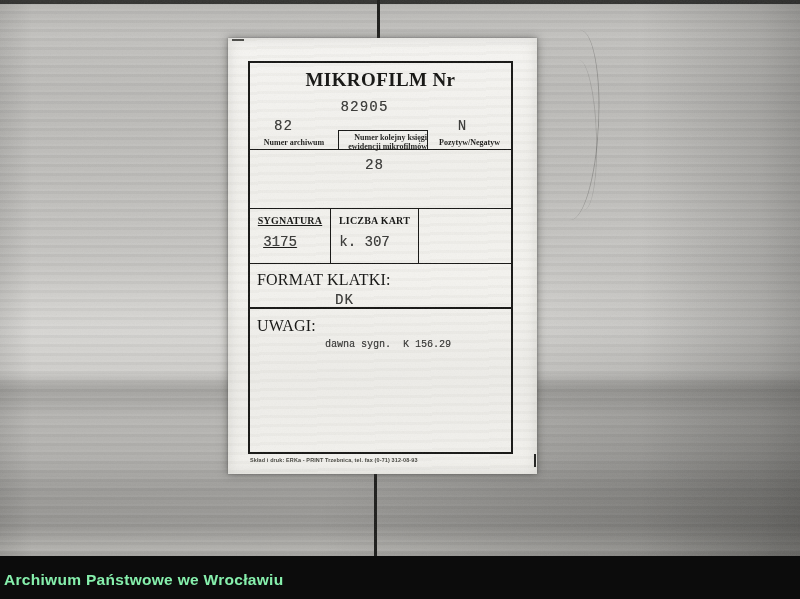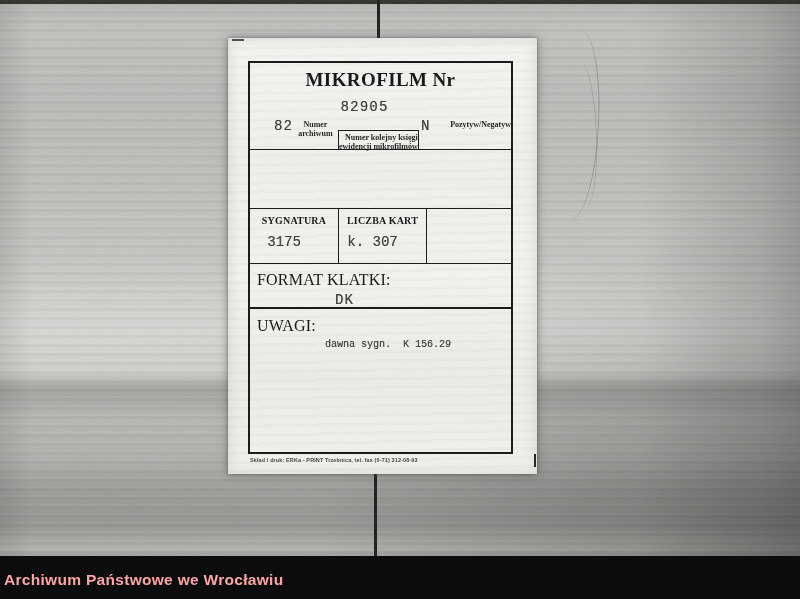--- a/index.html
+++ b/index.html
@@ -47,39 +47,39 @@
   .blabel{font-weight:bold;color:#141412;}
   .sm-label{font-size:8px;font-weight:600;color:#1c1c1a;line-height:9px;}
 
   
   .r1{height:57px;text-align:center;}
   .title{font-size:19px;font-weight:bold;letter-spacing:0.4px;margin-top:6px;}
   .mf-num{margin-top:8px;letter-spacing:1.2px;transform:translateX(-16px);}
 
   
   .r2{height:30px;display:flex;}
-  .r2 .cell{display:flex;flex-direction:row;justify-content:space-between;}
+  .r2 .cell{display:flex;flex-direction:column;justify-content:space-between;}
   .c-arch{width:88px;}
   .v-arch{padding-left:24px;margin-top:-2px;letter-spacing:1px;}
   .c-arch .sm-label,.c-pn .sm-label{text-align:center;padding-bottom:2px;}
   .c-reg{width:90px;box-sizing:border-box;}
   .reg-box{margin-top:10px;height:20px;box-sizing:border-box;
            border:1px solid #161614;border-bottom:none;text-align:right;padding-top:2px;}
   .c-pn{flex:1;}
   .v-pn{text-align:center;margin-top:-2px;transform:translateX(-7px);letter-spacing:1px;}
 
   
   .r3{height:59px;text-align:center;}
   .z-label{font-size:11px;font-weight:bold;margin-top:7px;letter-spacing:0.3px;}
   .z-val{margin-top:7px;letter-spacing:1px;transform:translateX(-6px);}
 
   
   .r4{height:55px;display:flex;}
   .r4 .cell{box-sizing:border-box;text-align:center;padding-top:6px;}
-  .c-syg{width:89px;border-right:1px solid #161614;}
+  .c-syg{width:81px;border-right:1px solid #161614;text-decoration:underline;}
   .c-kart{width:88px;border-right:1px solid #161614;}
   .c-klatek{flex:1;}
   .hd{font-size:10px;font-weight:bold;letter-spacing:0.2px;line-height:11px;}
   .r4 .typed{margin-top:8px;transform:translateX(-10px);}
 
   
   .r5{height:45px;border-bottom:2px solid #161614 !important;padding:7px 0 0 7px;}
   .fk-label,.uw-label{font-size:16px;font-weight:normal;letter-spacing:0.2px;}
   .fk-val{margin:3px 0 0 78px;letter-spacing:1px;}
 
@@ -94,21 +94,21 @@
            font-weight:bold;letter-spacing:0.2px;}
 
   
   .grain{position:absolute;inset:0;pointer-events:none;}
 
   
   .footer{position:absolute;left:0;bottom:0;width:100%;height:43px;background:#0c0c0c;
           box-sizing:border-box;}
   .footer span{position:absolute;left:4px;top:15px;
           font-family:"Liberation Sans",sans-serif;font-weight:bold;font-size:15.5px;
-          color:#fca5a5;letter-spacing:0.3px;}
+          color:#86efac;letter-spacing:0.3px;}
 </style>
 </head>
 <body>
 
 <div class="stage">
 
   <div class="bg"></div>
   <div class="scratch s1"></div>
   <div class="scratch s2"></div>
   <div class="topstrip"></div>
@@ -136,20 +136,21 @@
             <div class="sm-label">ewidencji mikrofilmów</div>
           </div>
         </div>
         <div class="cell c-pn">
           <div class="typed v-pn">N</div>
           <div class="sm-label">Pozytyw/Negatyw</div>
         </div>
       </div>
 
       <div class="row r3 bline">
+        <div class="typed z-val">28</div>
       </div>
 
       <div class="row r4 bline">
         <div class="cell c-syg">
           <div class="hd blabel">SYGNATURA</div>
           <div class="typed">3175</div>
         </div>
         <div class="cell c-kart">
           <div class="hd blabel">LICZBA KART</div>
           <div class="typed">k. 307</div>

